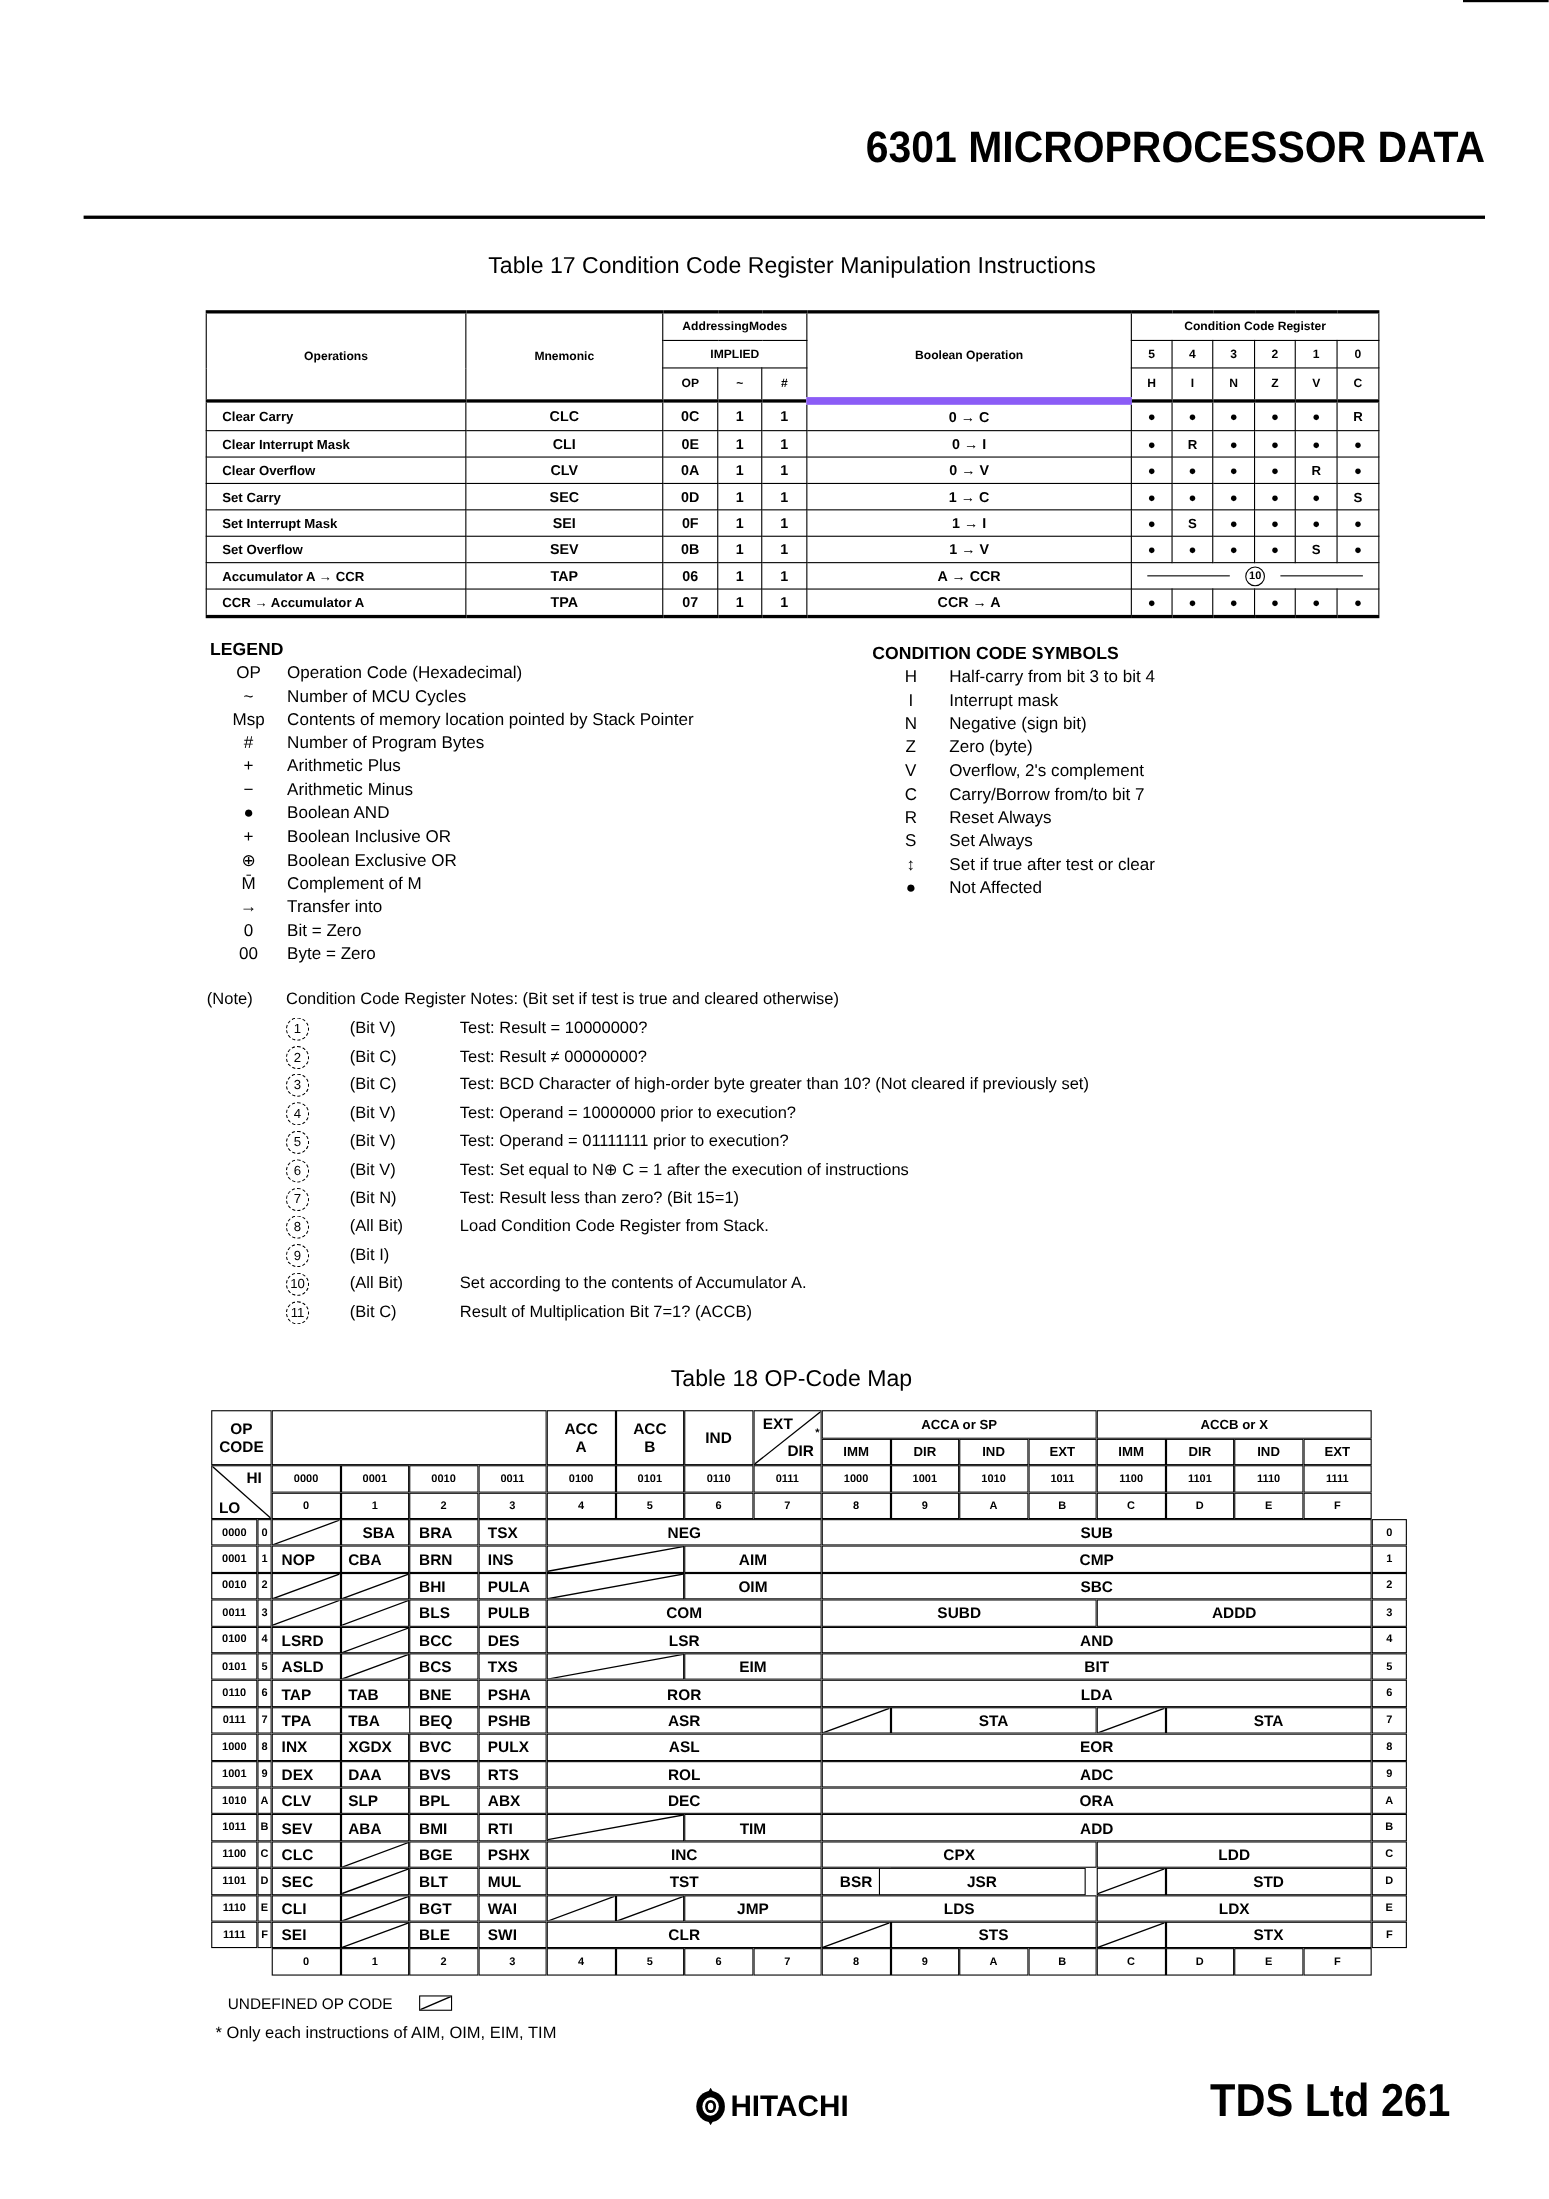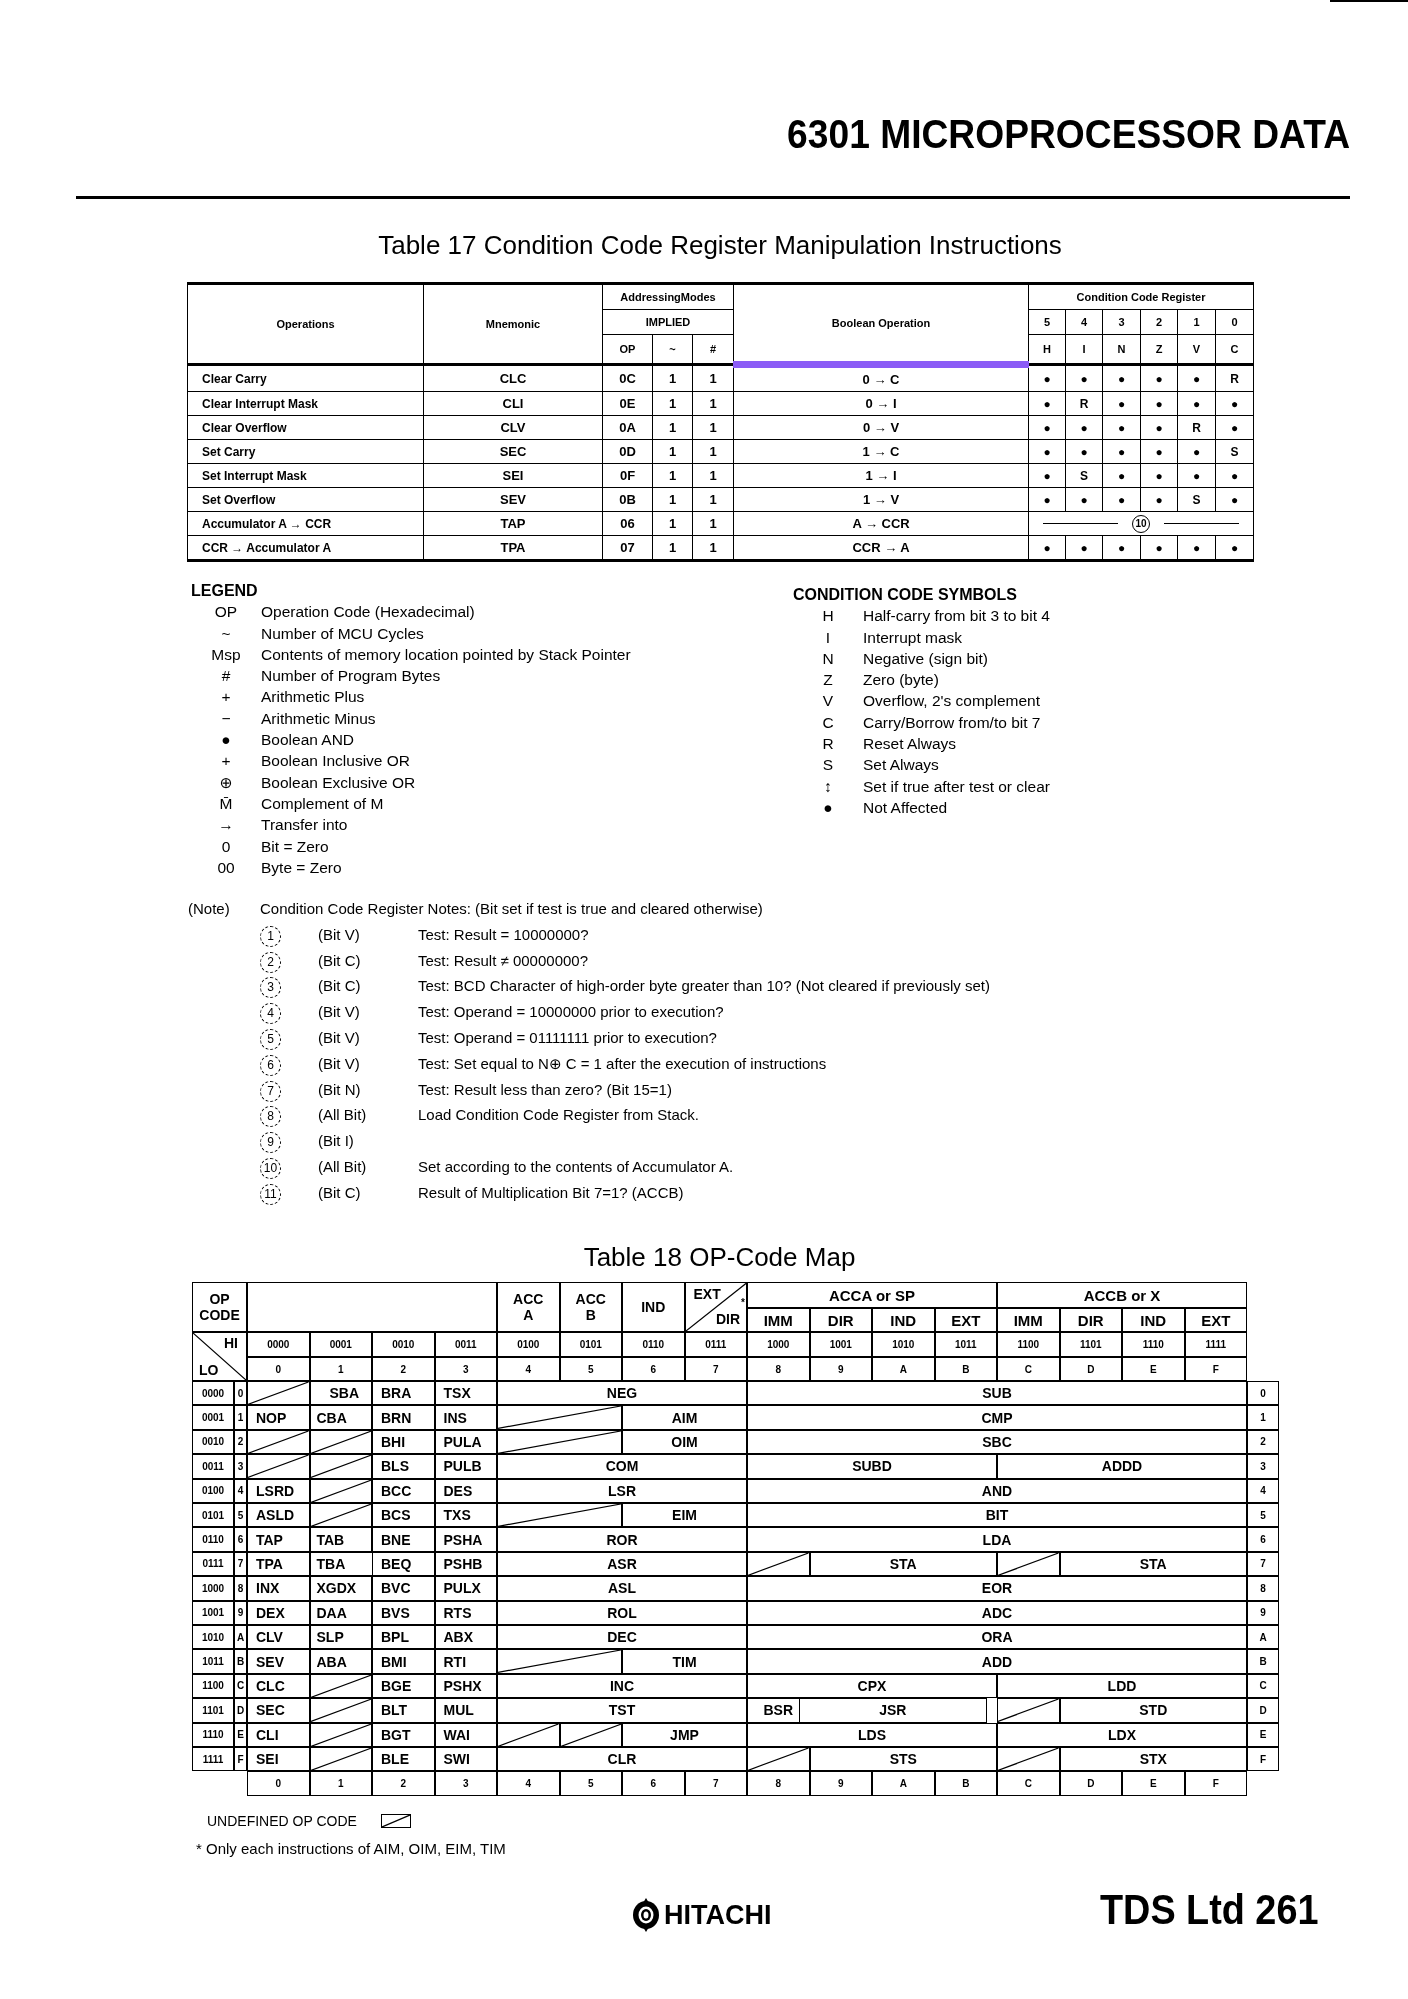--- a/index.html
+++ b/index.html
@@ -1,21 +1,21 @@
 <!DOCTYPE html>
 <html><head>
 <meta charset="utf-8">
 <style>
   html,body{margin:0;padding:0;background:#fff;}
   body{width:1408px;height:1999px;position:relative;overflow:hidden;color:#000;font-family:"DejaVu Sans","Liberation Sans",sans-serif;}
   .abs{position:absolute;}
   .title{left:0;width:1350px;top:112px;text-align:right;font-family:"Liberation Sans",sans-serif;font-weight:bold;font-size:40px;letter-spacing:0px;transform:scaleX(0.93);transform-origin:right;}
   .topmark{left:1330px;top:0;width:78px;height:2px;background:#000;}
   .rule{left:76px;top:196px;width:1274px;height:3px;background:#000;}
-  .caption{font-family:"Liberation Sans",sans-serif;font-size:26px;text-align:center;}
+  .caption{font-family:"Liberation Sans",sans-serif;font-size:21px;text-align:center;}
   table{border-collapse:collapse;}
   
   #t17{position:absolute;left:187px;top:282px;width:1066px;font-family:"Liberation Sans",sans-serif;font-size:13px;font-weight:bold;table-layout:fixed;}
   #t17 td{border:1.5px solid #000;text-align:center;padding:0;height:23px;}
   #t17 tr.head td{font-size:11px;}
   #t17 .op-name{text-align:left;padding-left:14px;font-size:12px;}
   #t17 tr.topline td{border-top:3px solid #000;}
   #t17 tr.bot td{border-bottom:3px solid #000;}
   #t17 tr.hbot td{border-bottom:3px solid #000;}
   .ccr-span{display:flex;align-items:center;justify-content:center;gap:14px;}
@@ -28,21 +28,21 @@
   .legend .sym{display:inline-block;text-align:center;}
   
   .notes{left:188px;top:896px;font-family:"Liberation Sans",sans-serif;font-size:15px;line-height:25.8px;}
   .notes .row{display:flex;white-space:nowrap;}
   .notes .num{width:58px;margin-left:72px;}
   .notes .num span{display:inline-block;border:1px dashed #000;border-radius:50%;width:19px;height:19px;line-height:19px;text-align:center;font-size:12px;}
   .notes .bit{width:100px;}
   
   #opmap{position:absolute;left:192px;top:1282px;font-family:"Liberation Sans",sans-serif;font-size:14px;font-weight:bold;}
   .cell{position:absolute;box-sizing:border-box;border:1.2px solid #000;display:flex;align-items:center;justify-content:center;background:#fff;}
-  .cell.small{font-size:15px;}
+  .cell.small{font-size:12px;}
   .cell.vsmall{font-size:10px;}
   .undef svg{position:absolute;left:0;top:0;width:100%;height:100%;}
   .footnote{font-family:"Liberation Sans",sans-serif;font-size:15px;}
   .hitachi{left:632px;top:1898px;display:flex;align-items:center;gap:4px;font-family:"Liberation Sans",sans-serif;font-weight:bold;font-size:27px;}
   .tds{left:1100px;top:1886px;font-family:"Liberation Sans",sans-serif;font-weight:bold;font-size:42px;transform:scaleX(0.9);transform-origin:left;}
 </style>
 </head>
 <body>
 
 <div class="abs topmark"></div>

